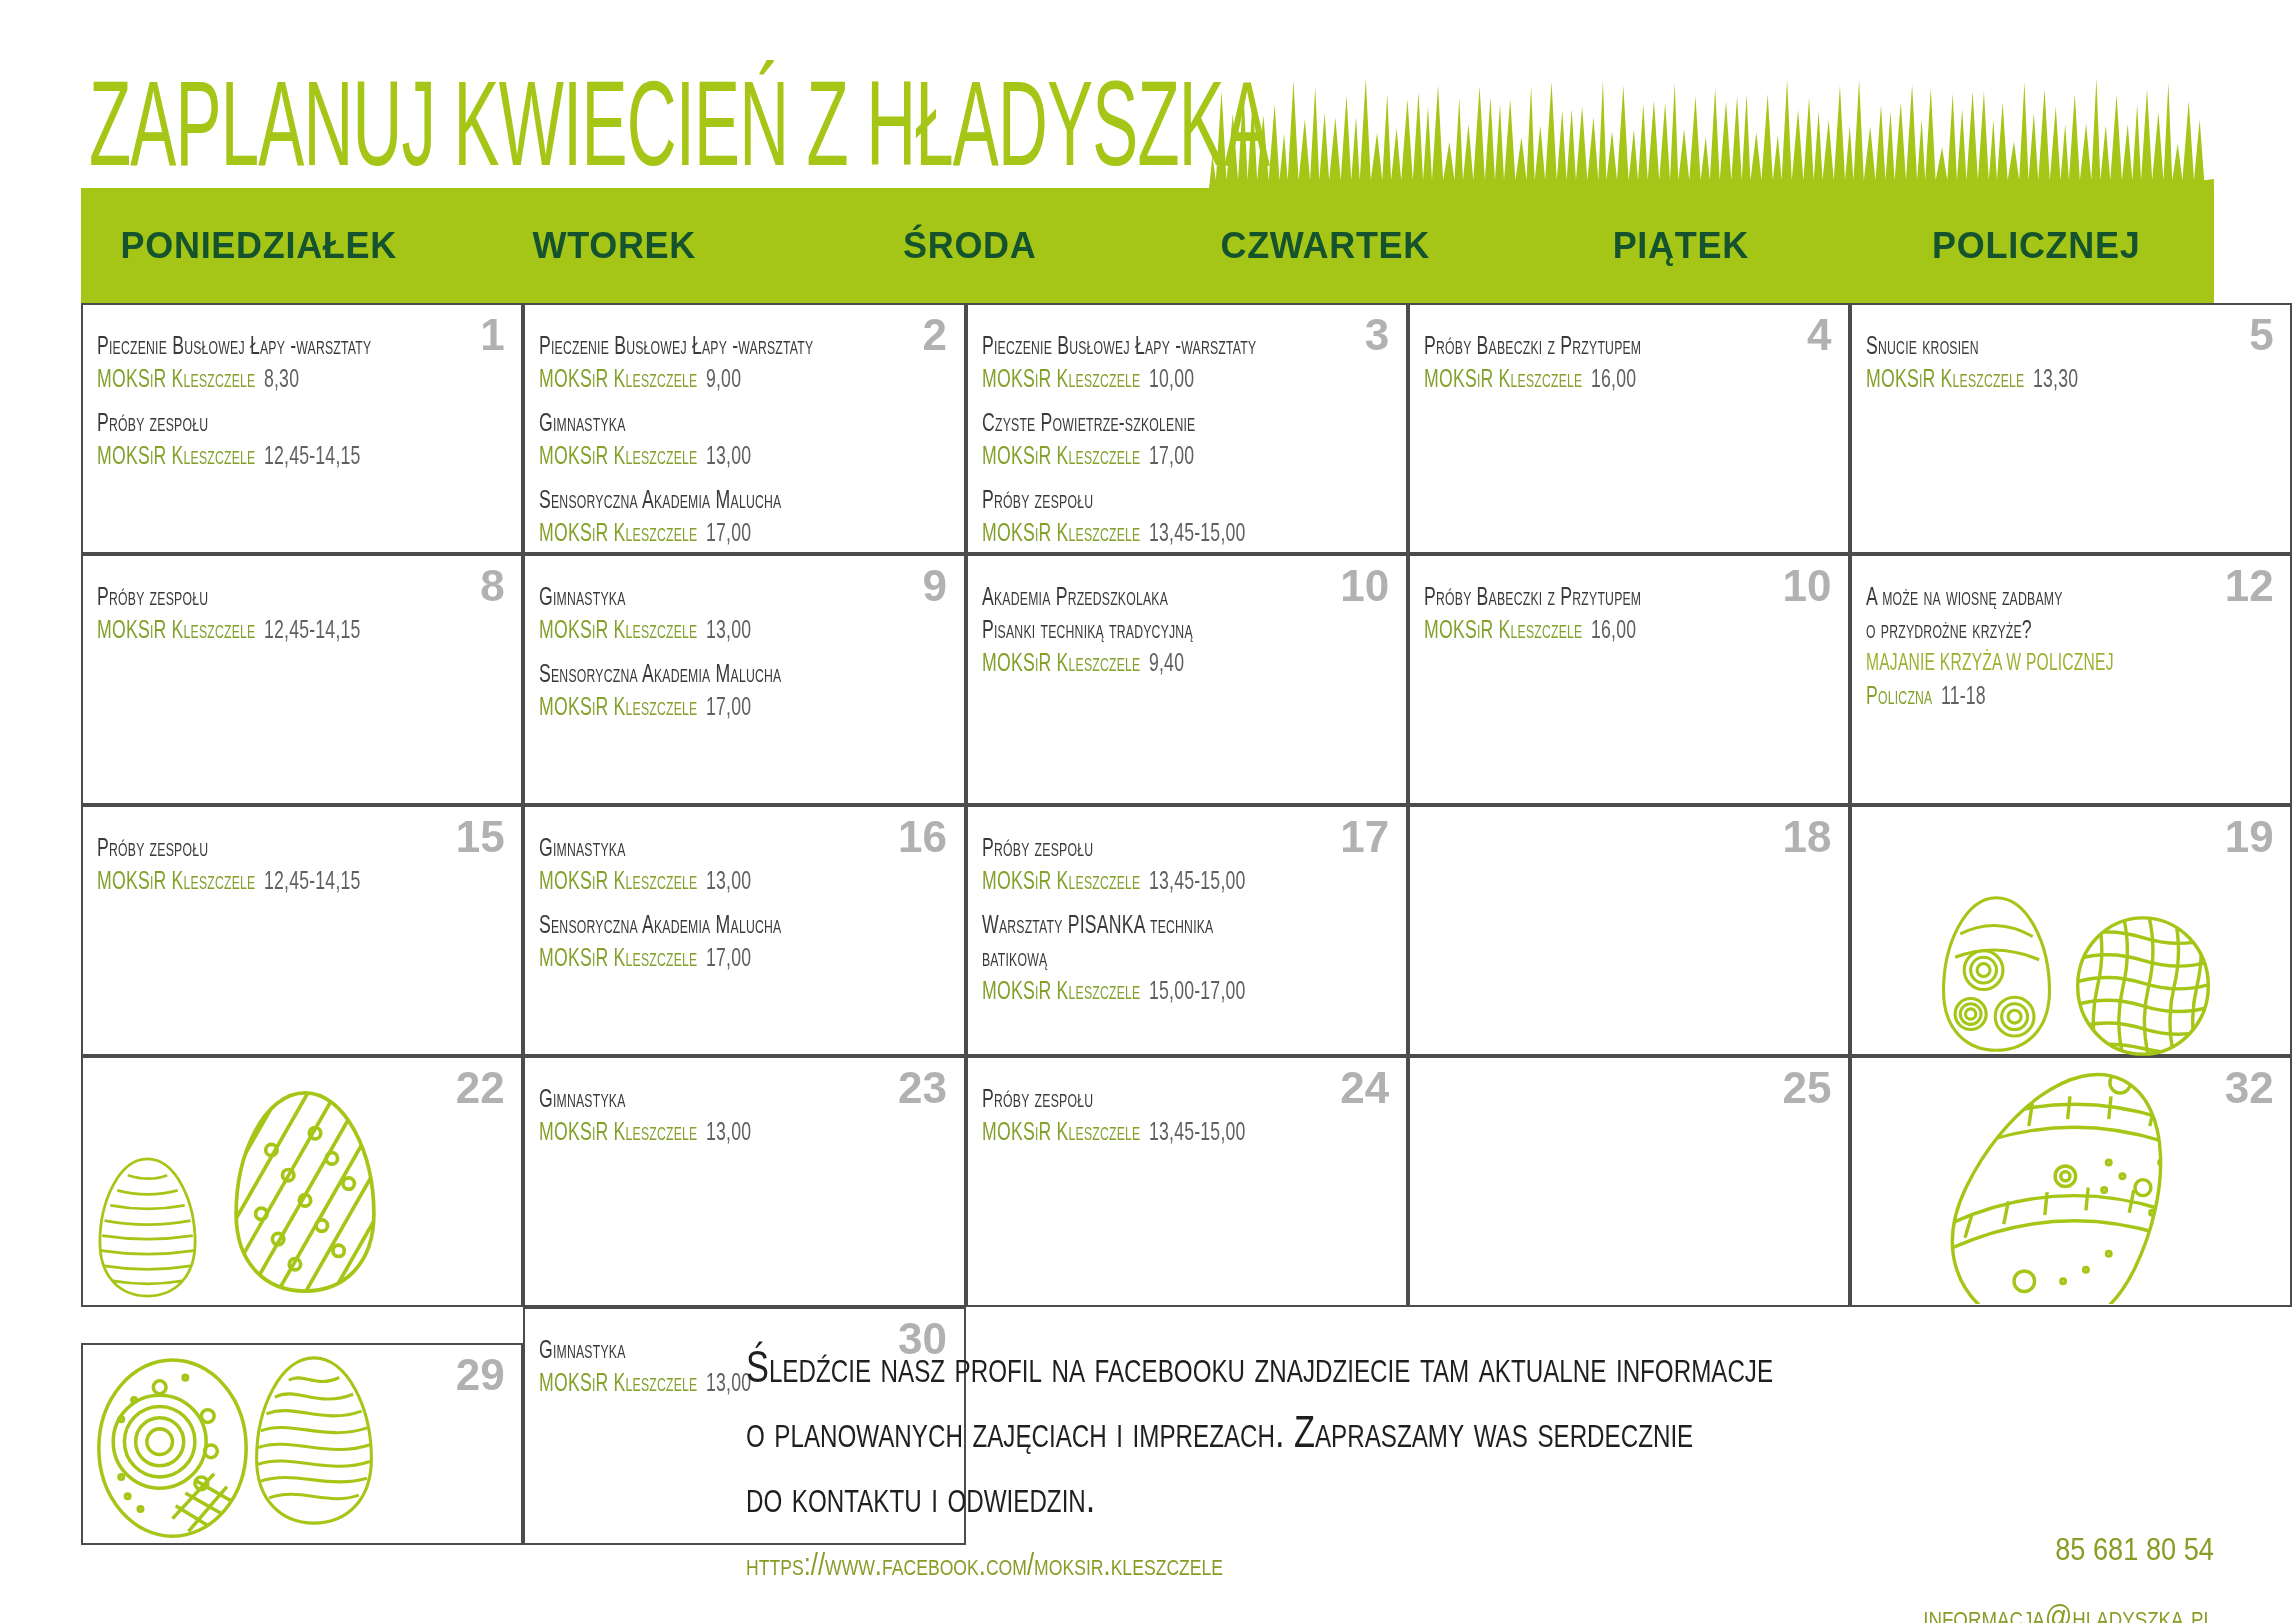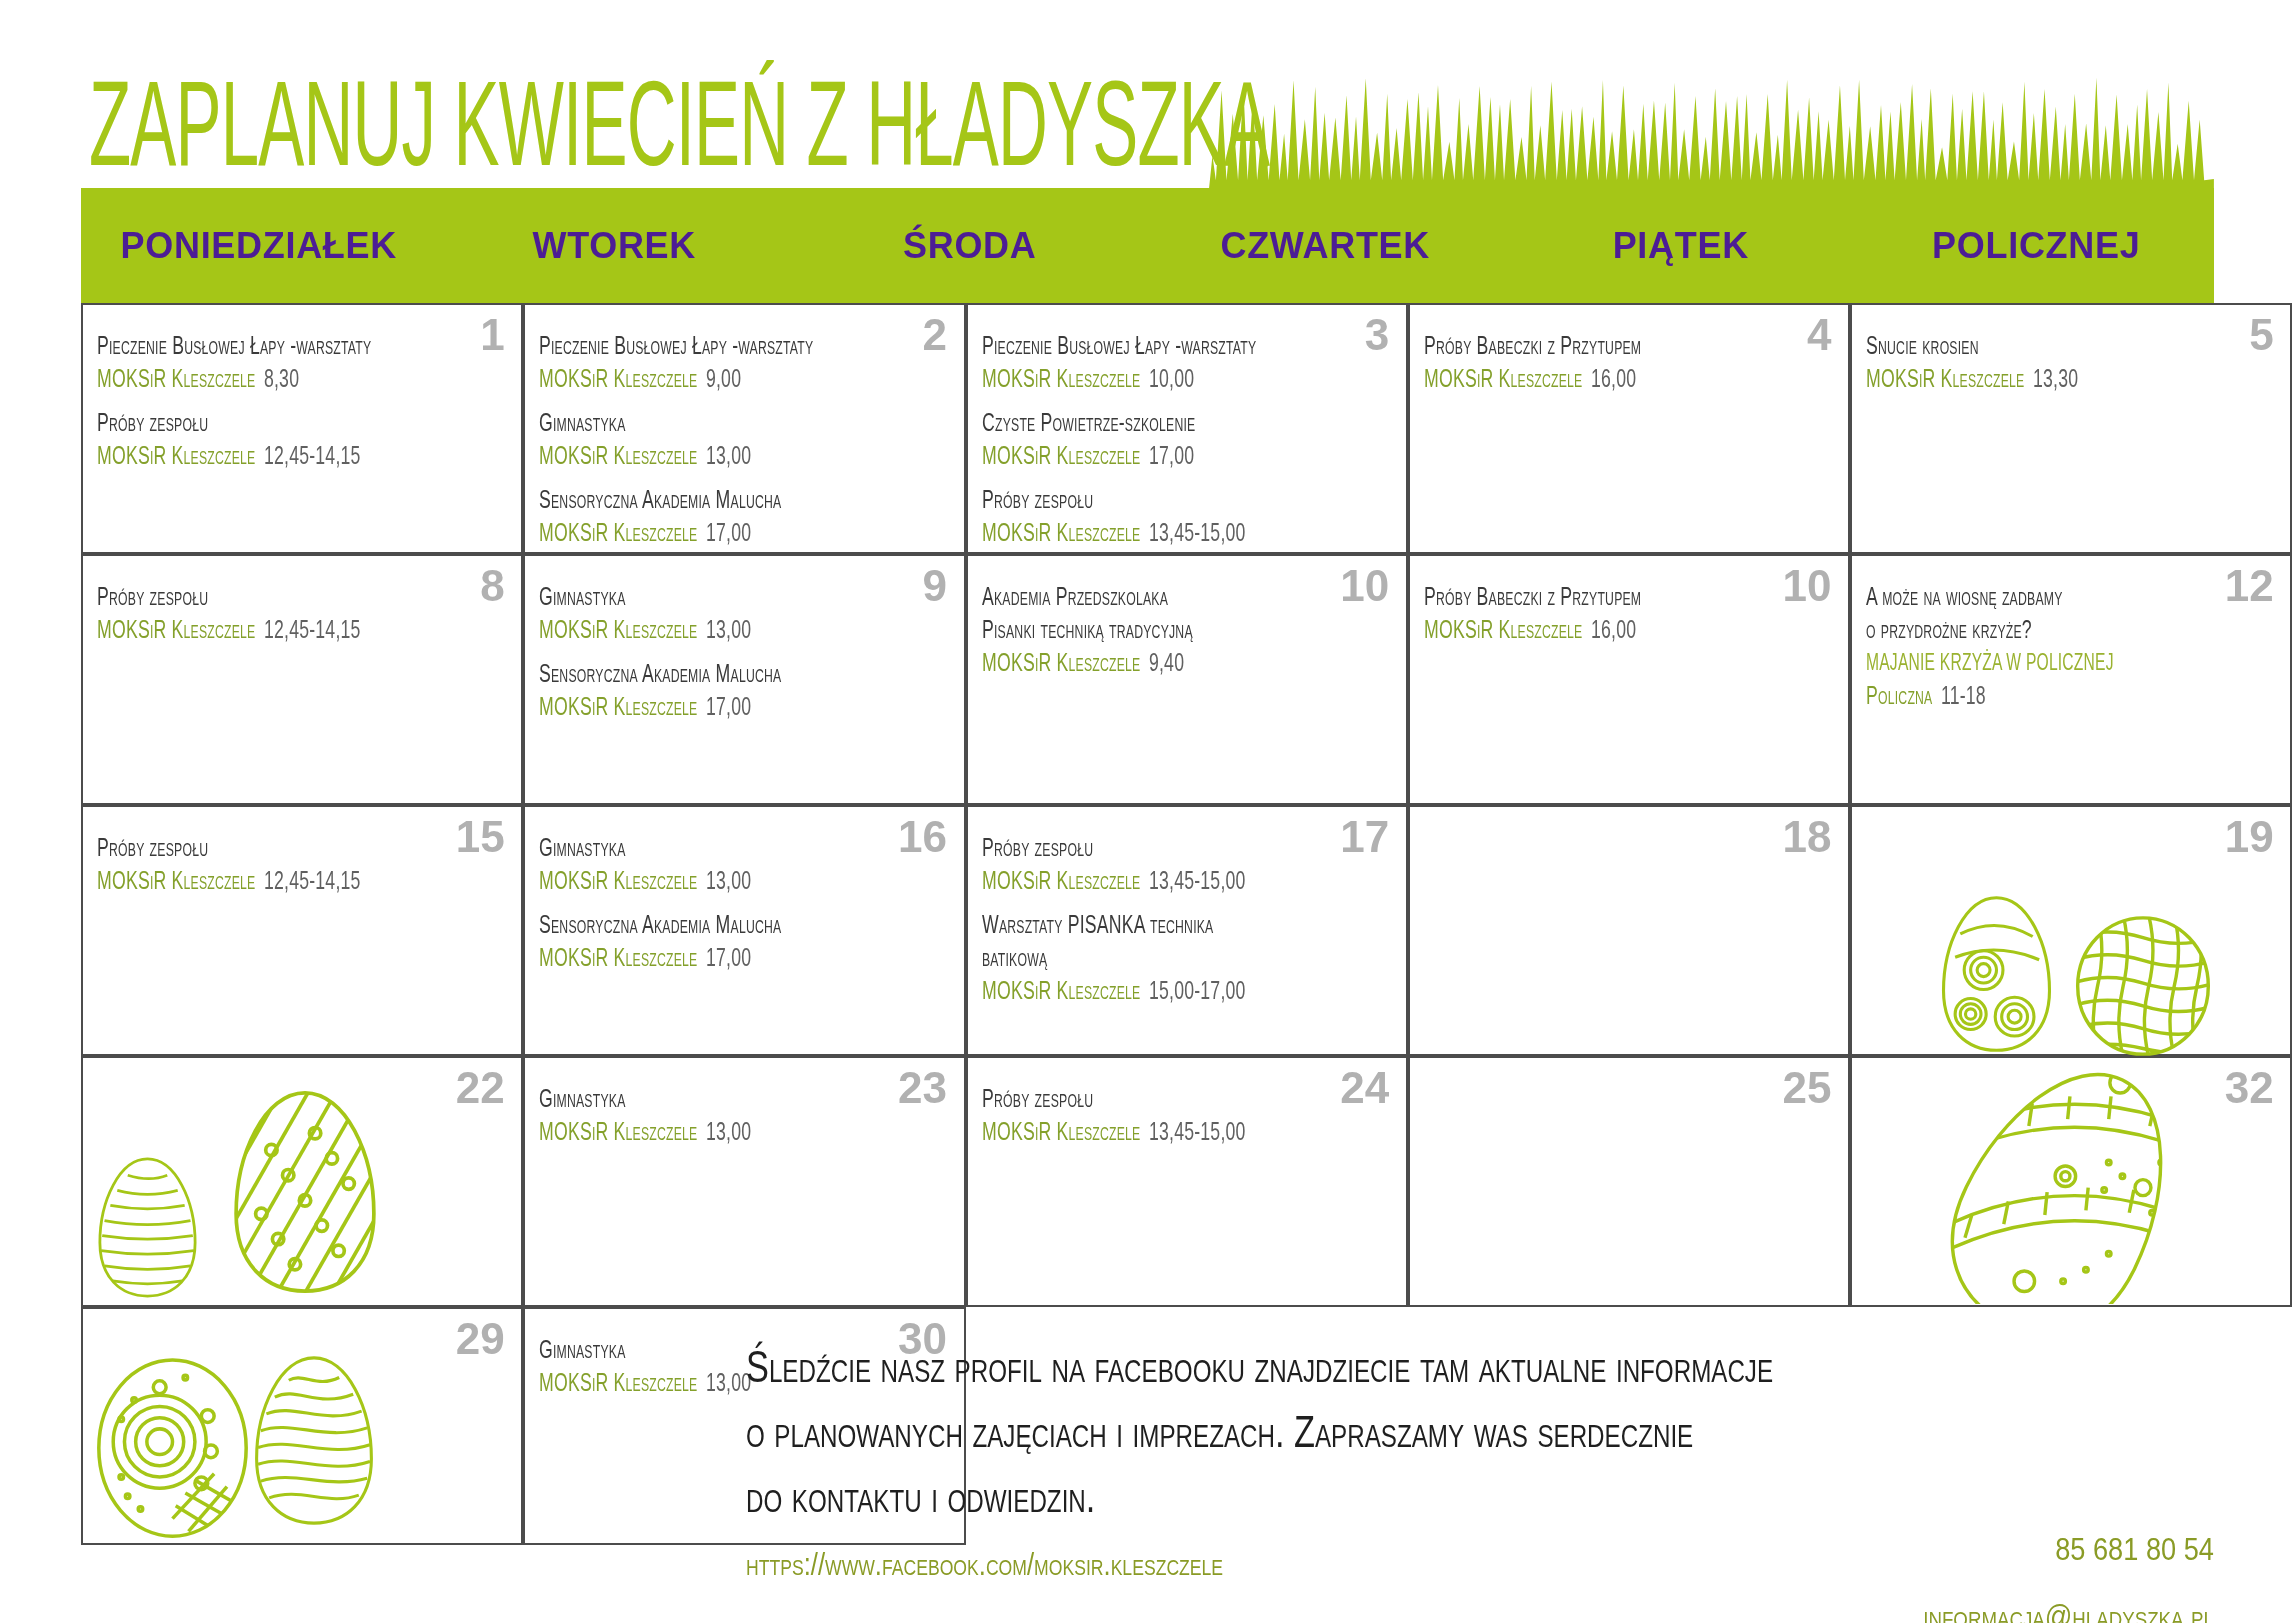--- a/index.html
+++ b/index.html
@@ -24,21 +24,21 @@
     white-space:nowrap;transform:scaleX(0.57);transform-origin:left top;
     letter-spacing:-1.4px;font-weight:normal;
   }
   .grass{position:absolute;left:1209px;top:68px;width:1005px;height:121px;}
   .header-bar{
     position:absolute;left:81px;top:188px;width:2133px;height:115px;
     background:var(--green);display:flex;
   }
   .header-cell{
     flex:1;display:flex;align-items:center;justify-content:center;
-    color:#4c1d95;font-weight:bold;font-size:36px;letter-spacing:0.7px;
+    color:#14532d;font-weight:bold;font-size:36px;letter-spacing:0.7px;
   }
   .grid{
     position:absolute;left:81px;top:303px;width:2133px;
     display:grid;grid-template-columns:repeat(7,1fr);
     grid-template-rows:251px 251px 251px 251px 238px;
   }
   .cell{
     border:2.8px solid var(--border);position:relative;
     padding:12.5px 8.3px 4.2px 14px;background:#fff;
   }
@@ -242,21 +242,21 @@
         <div class="ev-line ev-title">Próby zespołu</div>
         <div class="ev-line ev-locline"><span class="loc">MOKSiR Kleszczele</span><span class="time">13,45-15,00</span></div>
       </div>
     </div>
     <div class="cell" style="grid-row-start: 4; grid-column-start: 4;">
       <div class="daynum">25</div>
     </div>
     <div class="cell" style="grid-row-start: 4; grid-column-start: 5;">
       <div class="daynum">32</div>
     </div>
-    <div class="cell" style="grid-row-start: 5; grid-column-start: 1;">
+    <div class="cell" style="grid-row-start: 5; grid-column-start: 1; margin-top: 36px;">
       <div class="daynum">29</div>
     </div>
     <div class="cell" style="grid-row-start: 5; grid-column-start: 2;">
       <div class="daynum">30</div>
       <div class="ev">
         <div class="ev-line ev-title">Gimnastyka</div>
         <div class="ev-line ev-locline"><span class="loc">MOKSiR Kleszczele</span><span class="time">13,00</span></div>
       </div>
     </div>
   </div>

